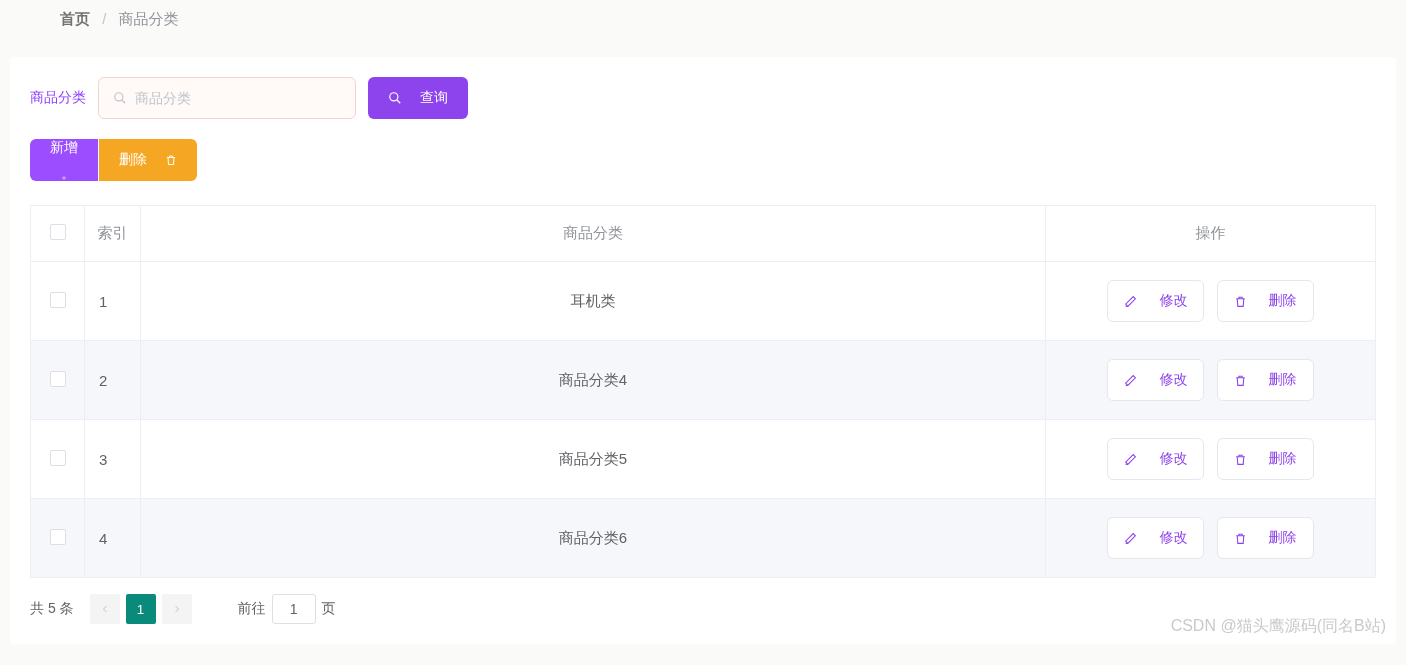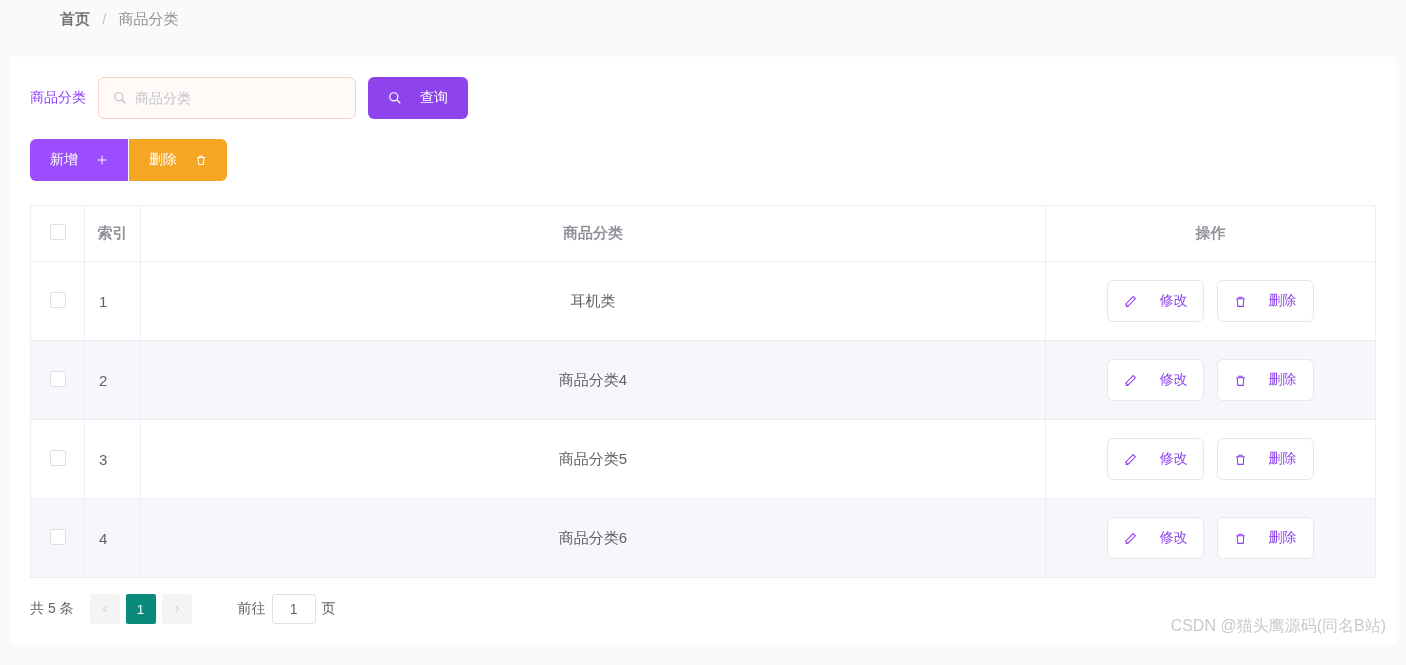--- a/index.html
+++ b/index.html
@@ -18,26 +18,26 @@
     .search-input input { border: none; background: transparent; outline: none; font-size: 14px; color: #606266; flex: 1; }
     .search-input input::placeholder { color: #c0c4cc; }
     .search-icon { color: #c0c4cc; width: 14px; height: 14px; }
     
     .btn { height: 42px; padding: 0 20px; border: none; border-radius: 6px; cursor: pointer; font-size: 14px; display: inline-flex; align-items: center; gap: 18px; }
     .btn-query { background: #8e44ec; color: #fff; }
     .btn-add { background: #9b4dff; color: #fff; border-radius: 6px 0 0 6px; }
     .btn-delete-top { background: #f5a623; color: #fff; border-radius: 0 6px 6px 0; }
     
     .action-row { display: flex; margin-bottom: 24px; }
-    .action-row .btn-add { margin-right: 1px; }
+    .action-row .btn-add { margin-right: 1px; flex-direction: column; }
     
     .tbl { width: 100%; border-collapse: collapse; border: 1px solid #ebeef5; }
     .tbl th, .tbl td { border-right: 1px solid #ebeef5; border-bottom: 1px solid #ebeef5; padding: 18px 12px; text-align: center; font-size: 15px; }
     .tbl th:last-child, .tbl td:last-child { border-right: none; }
-    .tbl th { color: #909399; font-weight: 700; background: #fff; }
+    .tbl th { color: #909399; font-weight: 400; background: #fff; }
     .tbl td { color: #606266; }
     .tbl tbody tr:nth-child(even) { background: #f5f7fa; }
     .col-chk { width: 54px; }
     .col-idx { width: 56px; text-align: left; padding-left: 14px; }
     .tbl td.col-idx { text-align: left; padding-left: 14px; color: #606266; }
     .col-cat { }
     .col-ops { width: 330px; }
     
     .chk { width: 16px; height: 16px; border: 1px solid #dcdfe6; border-radius: 2px; background: #fff; display: inline-block; cursor: pointer; }
     

